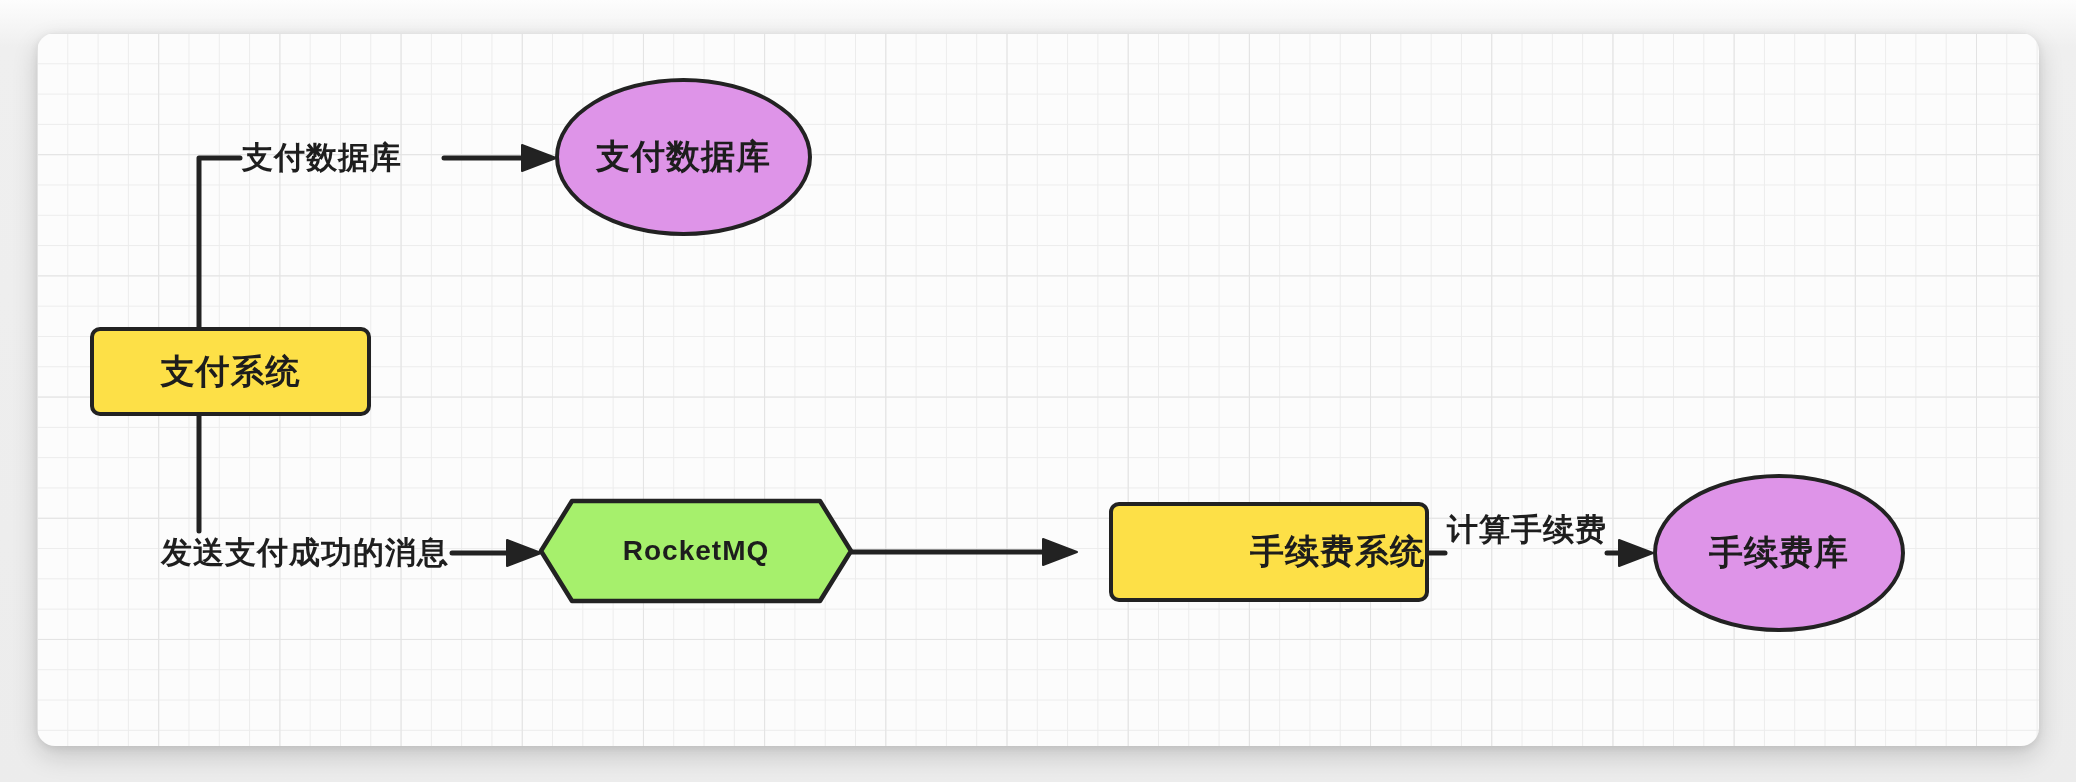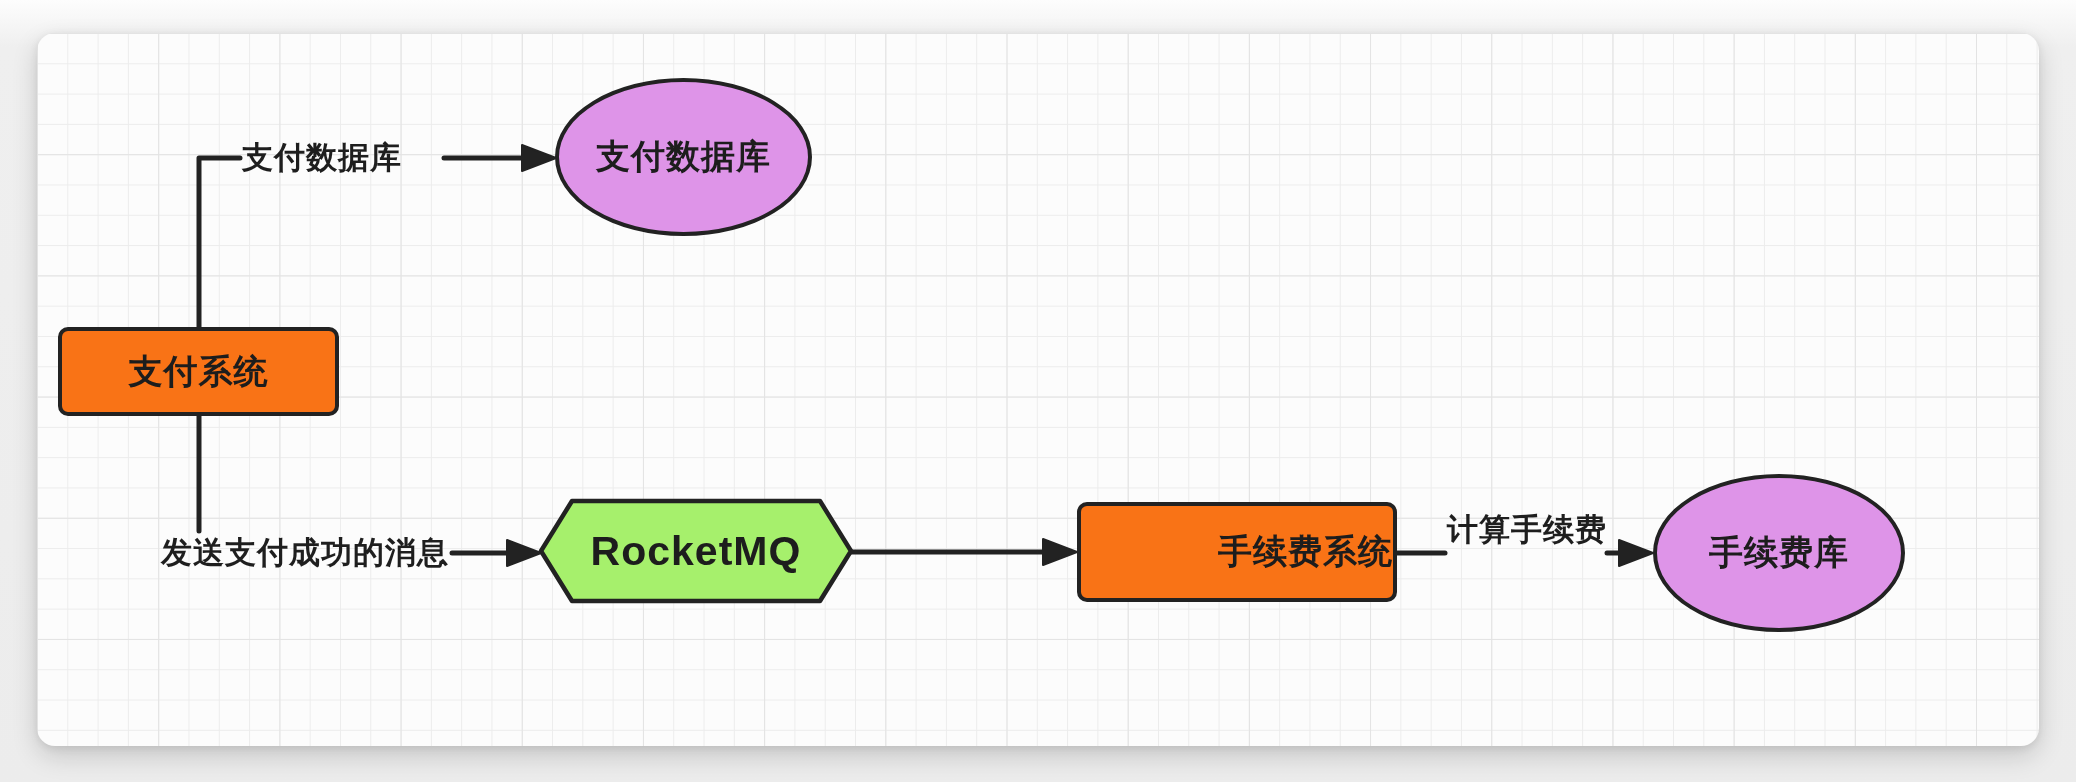--- a/index.html
+++ b/index.html
@@ -27,32 +27,32 @@
 
   svg.edge-layer{ position:absolute; left:0; top:0; width:2076px; height:782px; }
   .edge-line{ fill:none; stroke:#222222; stroke-width:5; stroke-linecap:round; stroke-linejoin:round; }
   .arrowhead{ fill:#222222; stroke:#222222; stroke-width:2; stroke-linejoin:round; }
 
   .node{
     position:absolute; display:flex; align-items:center; justify-content:center;
     color:#1d1d1d; font-weight:700; text-align:center;
   }
   .node .lbl{ font-size:34px; letter-spacing:1px; }
-  .rectnode{ border:4px solid #222222; border-radius:10px; background:#f97316; }
+  .rectnode{ border:4px solid #222222; border-radius:10px; background:#fde047;margin-left:32px; }
   .ellipsenode{ border:4px solid #222222; border-radius:50%; background:#DE94E8; }
 
   #node-payment-system { left:58px;  top:327px; width:281px; height:89px;  }
   #node-payment-database{ left:555px; top:78px;  width:257px; height:158px; }
   #node-fee-system     { left:1077px; top:502px; width:320px; height:100px;justify-content:flex-end; }
   #node-fee-database   { left:1653px; top:474px; width:252px; height:158px; }
 
   #node-rocketmq{ left:536px; top:496px; width:320px; height:110px; background:transparent; border:none; }
   #node-rocketmq svg{ position:absolute; inset:0; }
   #node-rocketmq .hex{ fill:#A6F06C; stroke:#222222; stroke-width:4.5; stroke-linejoin:round; }
-  #node-rocketmq .lbl{ position:relative; font-size:41px; letter-spacing:1px; }
+  #node-rocketmq .lbl{ position:relative; font-size:28px; letter-spacing:1px; }
 
   .edge-label{
     position:absolute; transform:translate(-50%,-50%);
     white-space:nowrap; font-weight:700; font-size:31px; color:#1e1e1e; letter-spacing:1px;
   }
   #edge-label-update{ left:322px;  top:158px; }
   #edge-label-send  { left:305px;  top:553px; }
   #edge-label-calc  { left:1527px; top:530px; }
 </style>
 </head>

